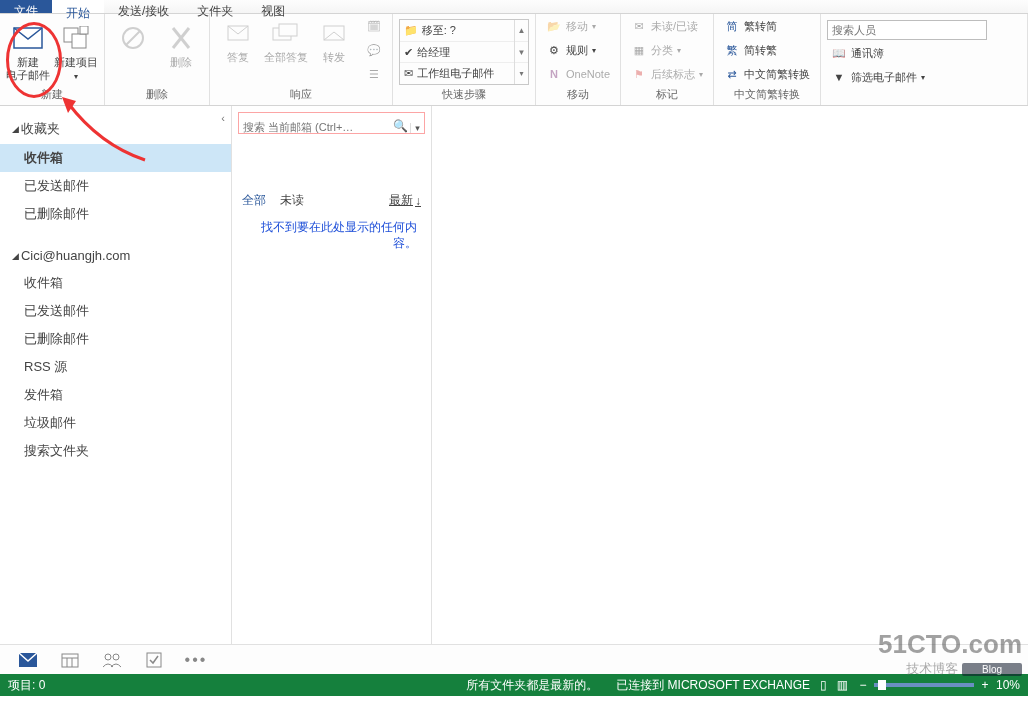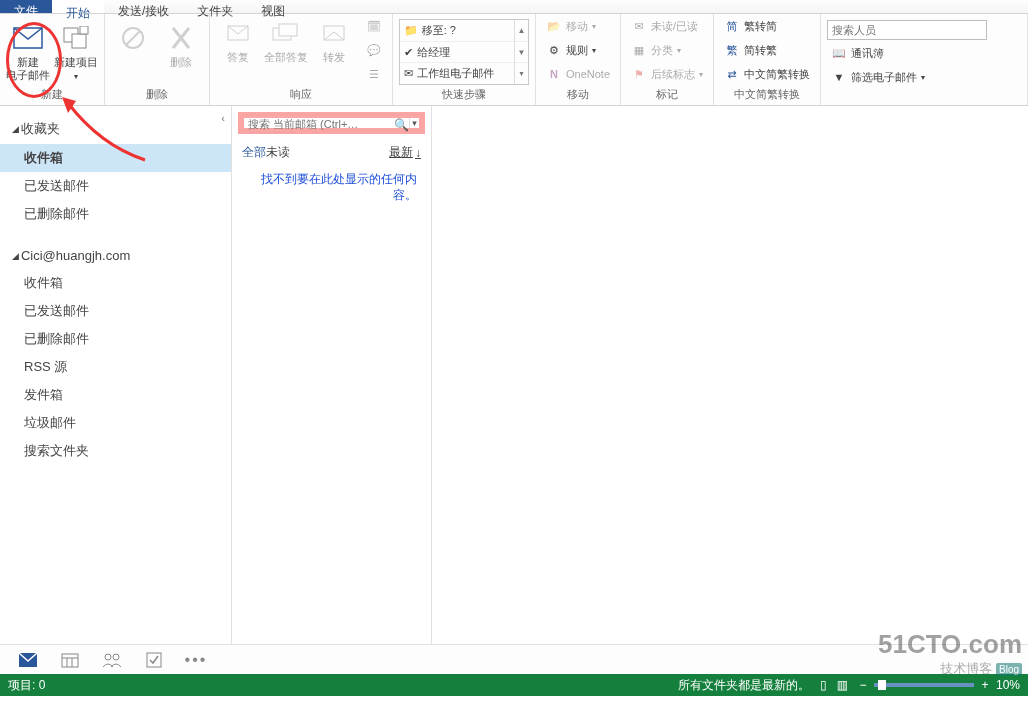--- a/index.html
+++ b/index.html
@@ -40,25 +40,25 @@
   .nav { width: 232px; border-right: 1px solid #e1e1e1; padding-top: 8px; overflow: hidden; position: relative; }
   .nav .collapse { position:absolute; top:6px; right:6px; font-size:11px; color:#777; cursor:pointer;}
   .nav-section-hdr { font-size: 13px; padding: 6px 10px 6px 12px; cursor: pointer; display:flex; align-items:center; gap:2px;}
   .nav-section-hdr .tri { font-size: 9px; color:#444; }
   .nav-item { font-size: 13px; padding: 5px 10px 5px 24px; cursor: pointer; }
   .nav-item.selected { background: #cde6f7; font-weight: bold; }
   .nav-spacer{height:14px;}
 
   .content { flex: 1; display: flex; }
   .list-pane { width: 200px; border-right: 1px solid #e1e1e1; display:flex; flex-direction:column; }
-  .search-box { margin: 6px; border: 6px solid #fca5a5; height: 22px; display: flex; align-items: flex-start; }
+  .search-box { margin: 6px; border: 1px solid #fca5a5; height: 22px; display: flex; align-items: flex-end; }
   .search-box input { flex: 1; border: none; outline: none; font-size: 11px; padding: 0 4px; color:#888; background:transparent;}
   .search-box .sicon { width: 18px; text-align:center; color:#2a579a; font-size:12px; }
   .search-box .dd { width: 14px; text-align:center; color:#555; font-size:9px; border-left:1px solid #ddd;}
-  .filter-row { display:flex; padding: 4px 10px; font-size:12px; align-items:center;}
+  .filter-row { display:flex; gap:14px; padding: 4px 10px; font-size:12px; align-items:center;margin-top:48px;}
   .filter-row .f { cursor:pointer; color:#444;}
   .filter-row .f.active { color:#2a579a; }
   .filter-row .right { margin-left:auto; display:flex; align-items:center; gap:2px; color:#444;text-decoration:underline;}
   .empty-msg { text-align:right; font-size:12px; color:#1d4ed8; padding: 6px 14px; line-height:16px;}
 
   .reading-pane { flex: 1; background:#fff; }
 
   
   .bottom-nav { height:30px; border-top:1px solid #e1e1e1; display:flex; align-items:center; gap:22px; padding:0 18px; background:#fdfdfd;}
   .bottom-nav .bicon { width:20px; height:20px; display:flex; align-items:center; justify-content:center; cursor:pointer; color:#2a579a; }
@@ -374,20 +374,21 @@
         <polyline points="4,8 7,11 12,4" fill="none" stroke="#888" stroke-width="1.5"></polyline>
       </svg>
     </span>
   <span class="bicon dim" style="font-size:16px;color:#888;letter-spacing:2px">•••</span>
 </div>
 
 <div class="status">
   <span class="left">项目: 0</span>
   <div class="mid">
     <span>所有文件夹都是最新的。</span>
+    <span>已连接到 MICROSOFT EXCHANGE</span>
   </div>
   <div class="icons">
     <span>▯</span>
     <span>▥</span>
   </div>
   <div class="zoom">
     <span class="zoom-end">−</span>
     <div class="zoom-track">
         <div class="zoom-thumb"></div>
       </div>
@@ -397,14 +398,14 @@
 </div>
 
 <div class="red-circle"></div>
 <svg class="red-arrow" viewBox="0 0 90 70">
   <path d="M85 65 Q 40 50 8 8" fill="none" stroke="#e33" stroke-width="3"></path>
   <polygon points="2,2 16,6 8,18" fill="#e33"></polygon>
 </svg>
 
 <div class="watermark">
   <div class="big">51CTO.com</div>
-  <div class="sm"><span>技术博客</span> <span style="font-size:10px;background:#0f766e;color:#fff;padding:1px 3px;border-radius:2px">Blog</span></div>
+  <div class="sm"><span>技术博客</span> <span style="font-size:10px;background:#0f172a;color:#fff;padding:1px 20px;border-radius:2px">Blog</span></div>
 </div>
 
 </body></html>

